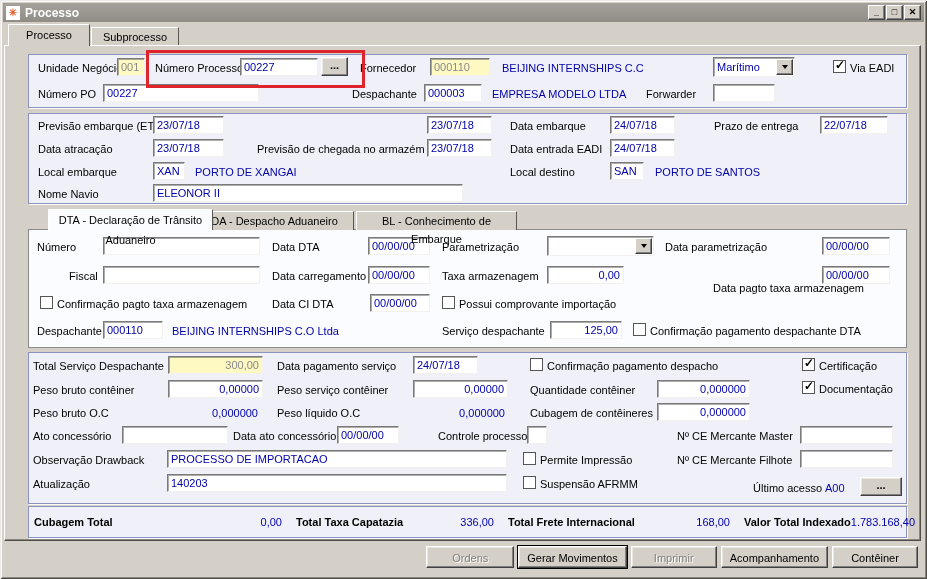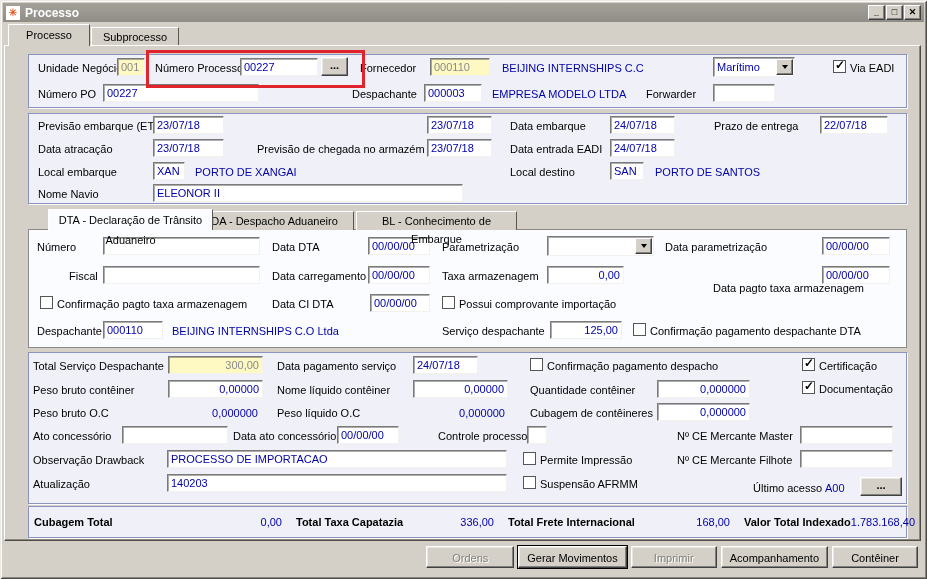--- a/index.html
+++ b/index.html
@@ -170,21 +170,21 @@
   <span class="fld dis num" style="left:168px;top:356px;width:95px;">300,00</span>
   <span class="lbl" style="left:277px;top:359px;">Data pagamento serviço</span>
   <span class="fld" style="left:413px;top:356px;width:65px;">24/07/18</span>
   <span class="chk" style="left:530px;top:358px;" data-checked="false"></span>
   <span class="lbl" style="left:547px;top:359px;">Confirmação pagamento despacho</span>
   <span class="chk" style="left:802px;top:358px;" data-checked="true"></span>
   <span class="lbl" style="left:819px;top:359px;">Certificação</span>
 
   <span class="lbl" style="left:33px;top:383px;">Peso bruto contêiner</span>
   <span class="fld num" style="left:168px;top:380px;width:95px;">0,00000</span>
-  <span class="lbl" style="left:277px;top:383px;">Nome líquido contêiner</span>
+  <span class="lbl" style="left:277px;top:383px;">Peso serviço contêiner</span>
   <span class="fld num" style="left:413px;top:380px;width:95px;">0,00000</span>
   <span class="lbl" style="left:530px;top:383px;">Quantidade contêiner</span>
   <span class="fld num" style="left:657px;top:380px;width:93px;">0,000000</span>
   <span class="chk" style="left:802px;top:381px;" data-checked="true"></span>
   <span class="lbl" style="left:819px;top:382px;">Documentação</span>
 
   <span class="lbl" style="left:33px;top:406px;">Peso bruto O.C</span>
   <span class="roval" style="left:168px;top:406px;width:90px;">0,000000</span>
   <span class="lbl" style="left:277px;top:406px;">Peso líquido O.C</span>
   <span class="roval" style="left:415px;top:406px;width:90px;">0,000000</span>

